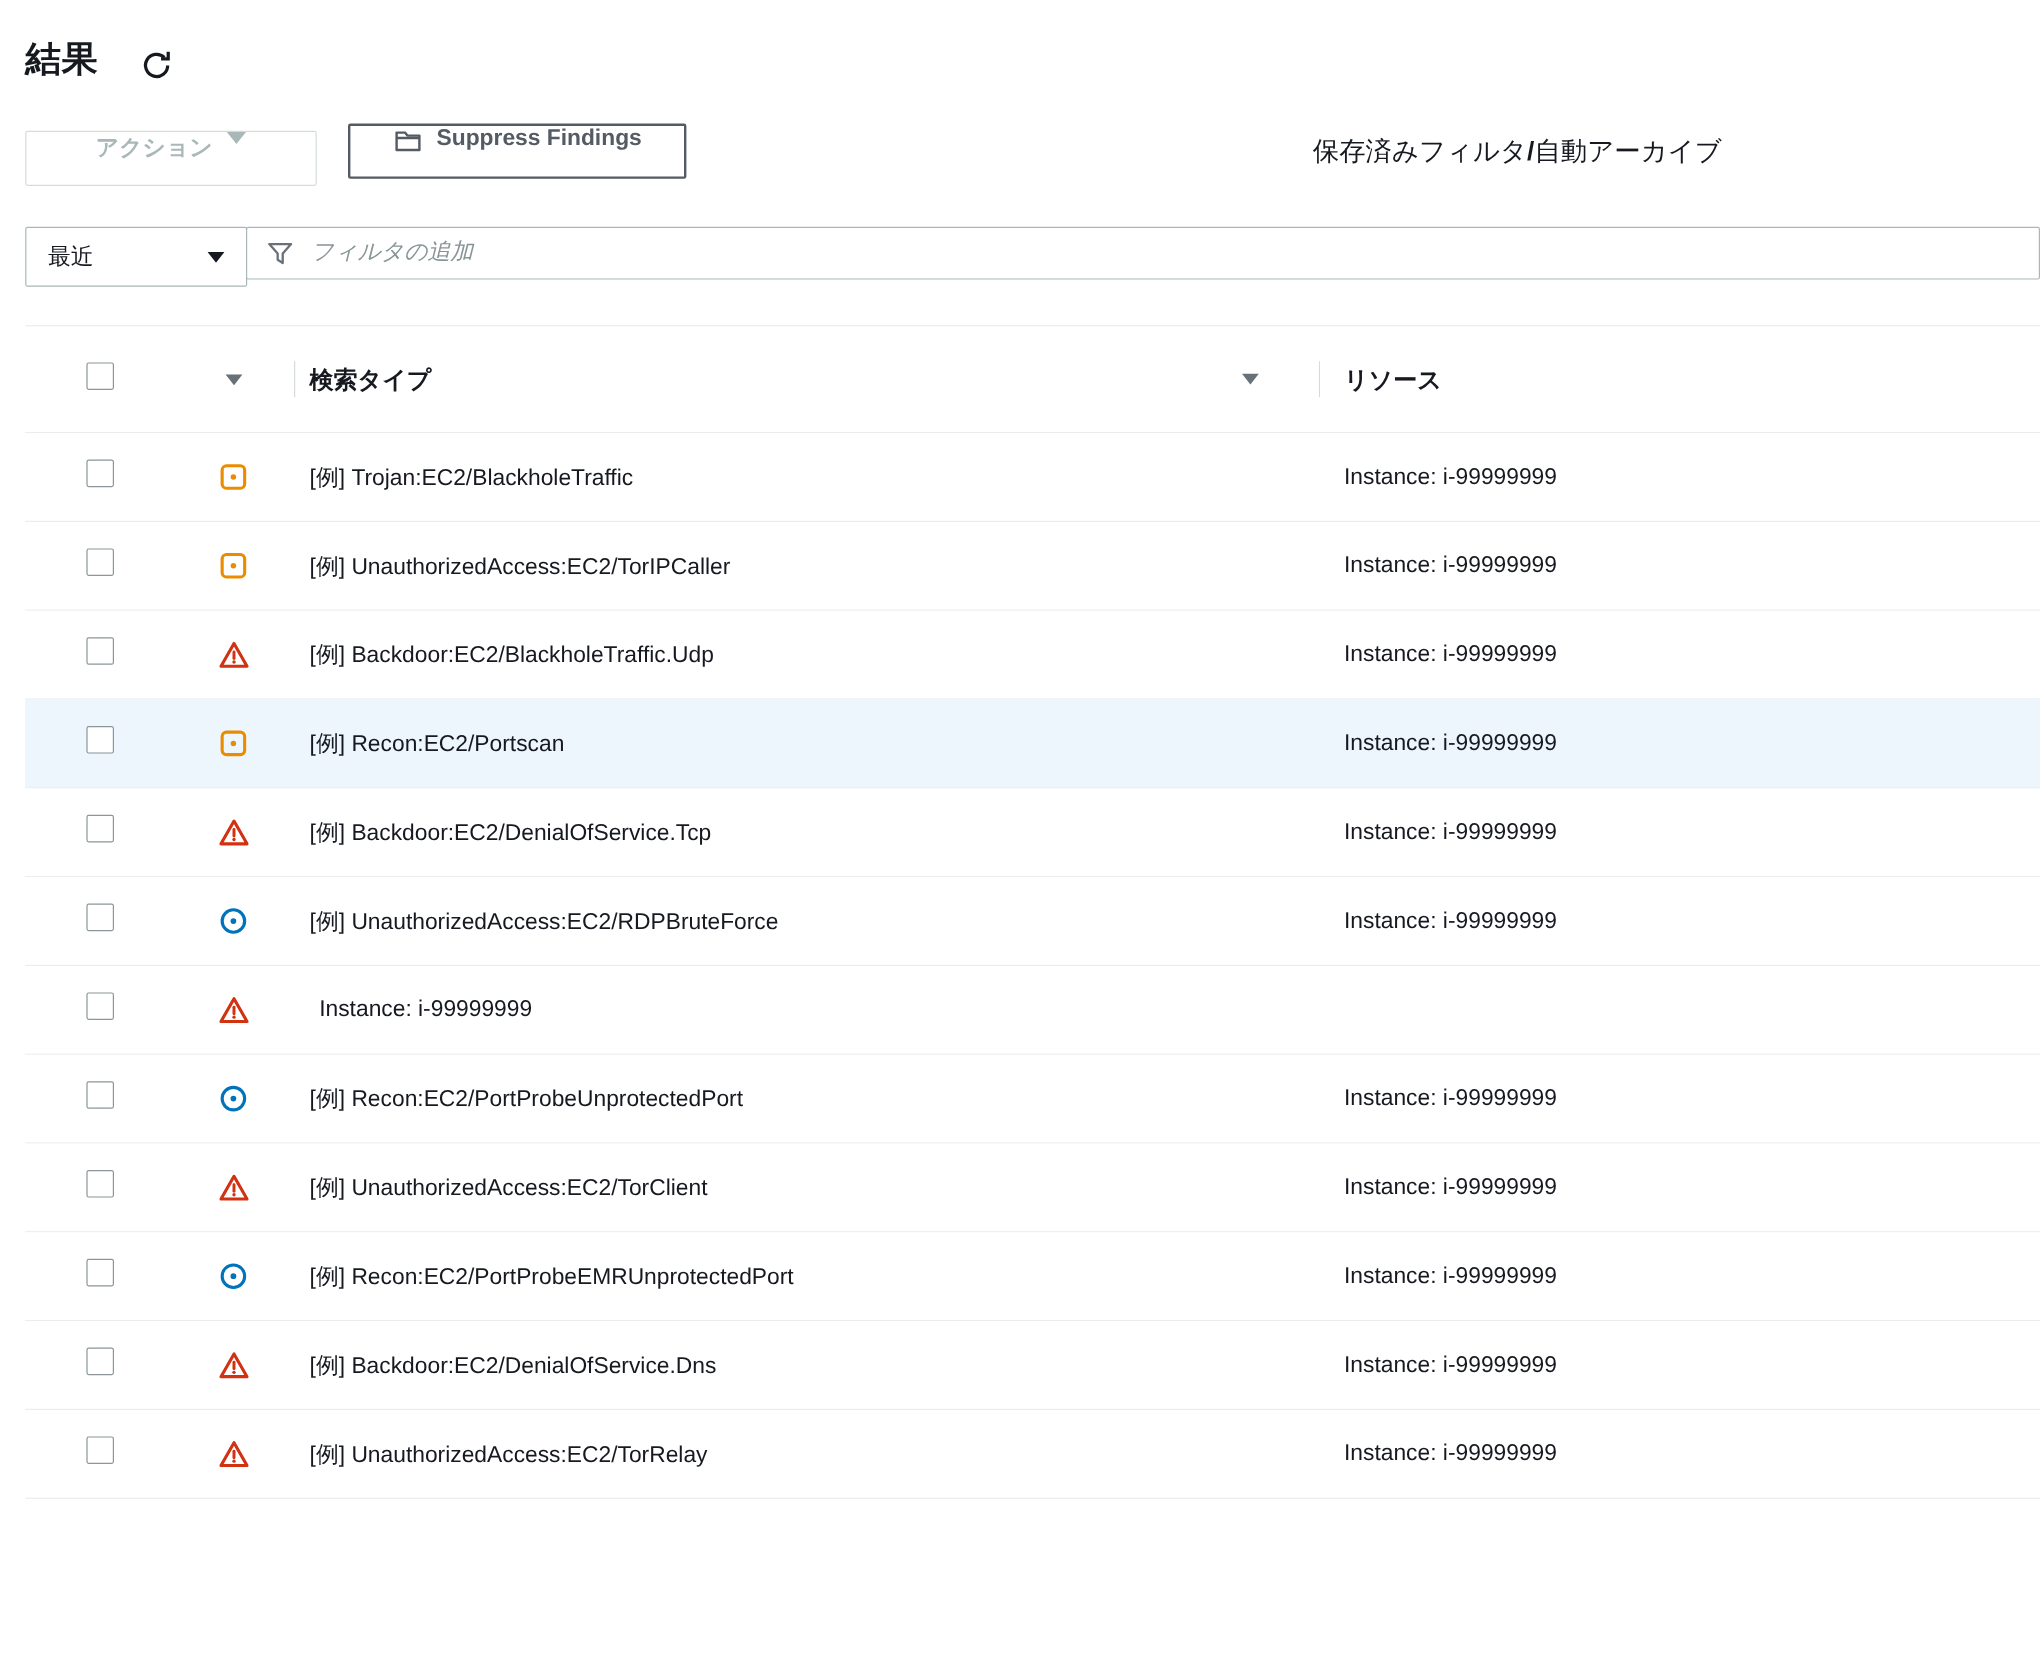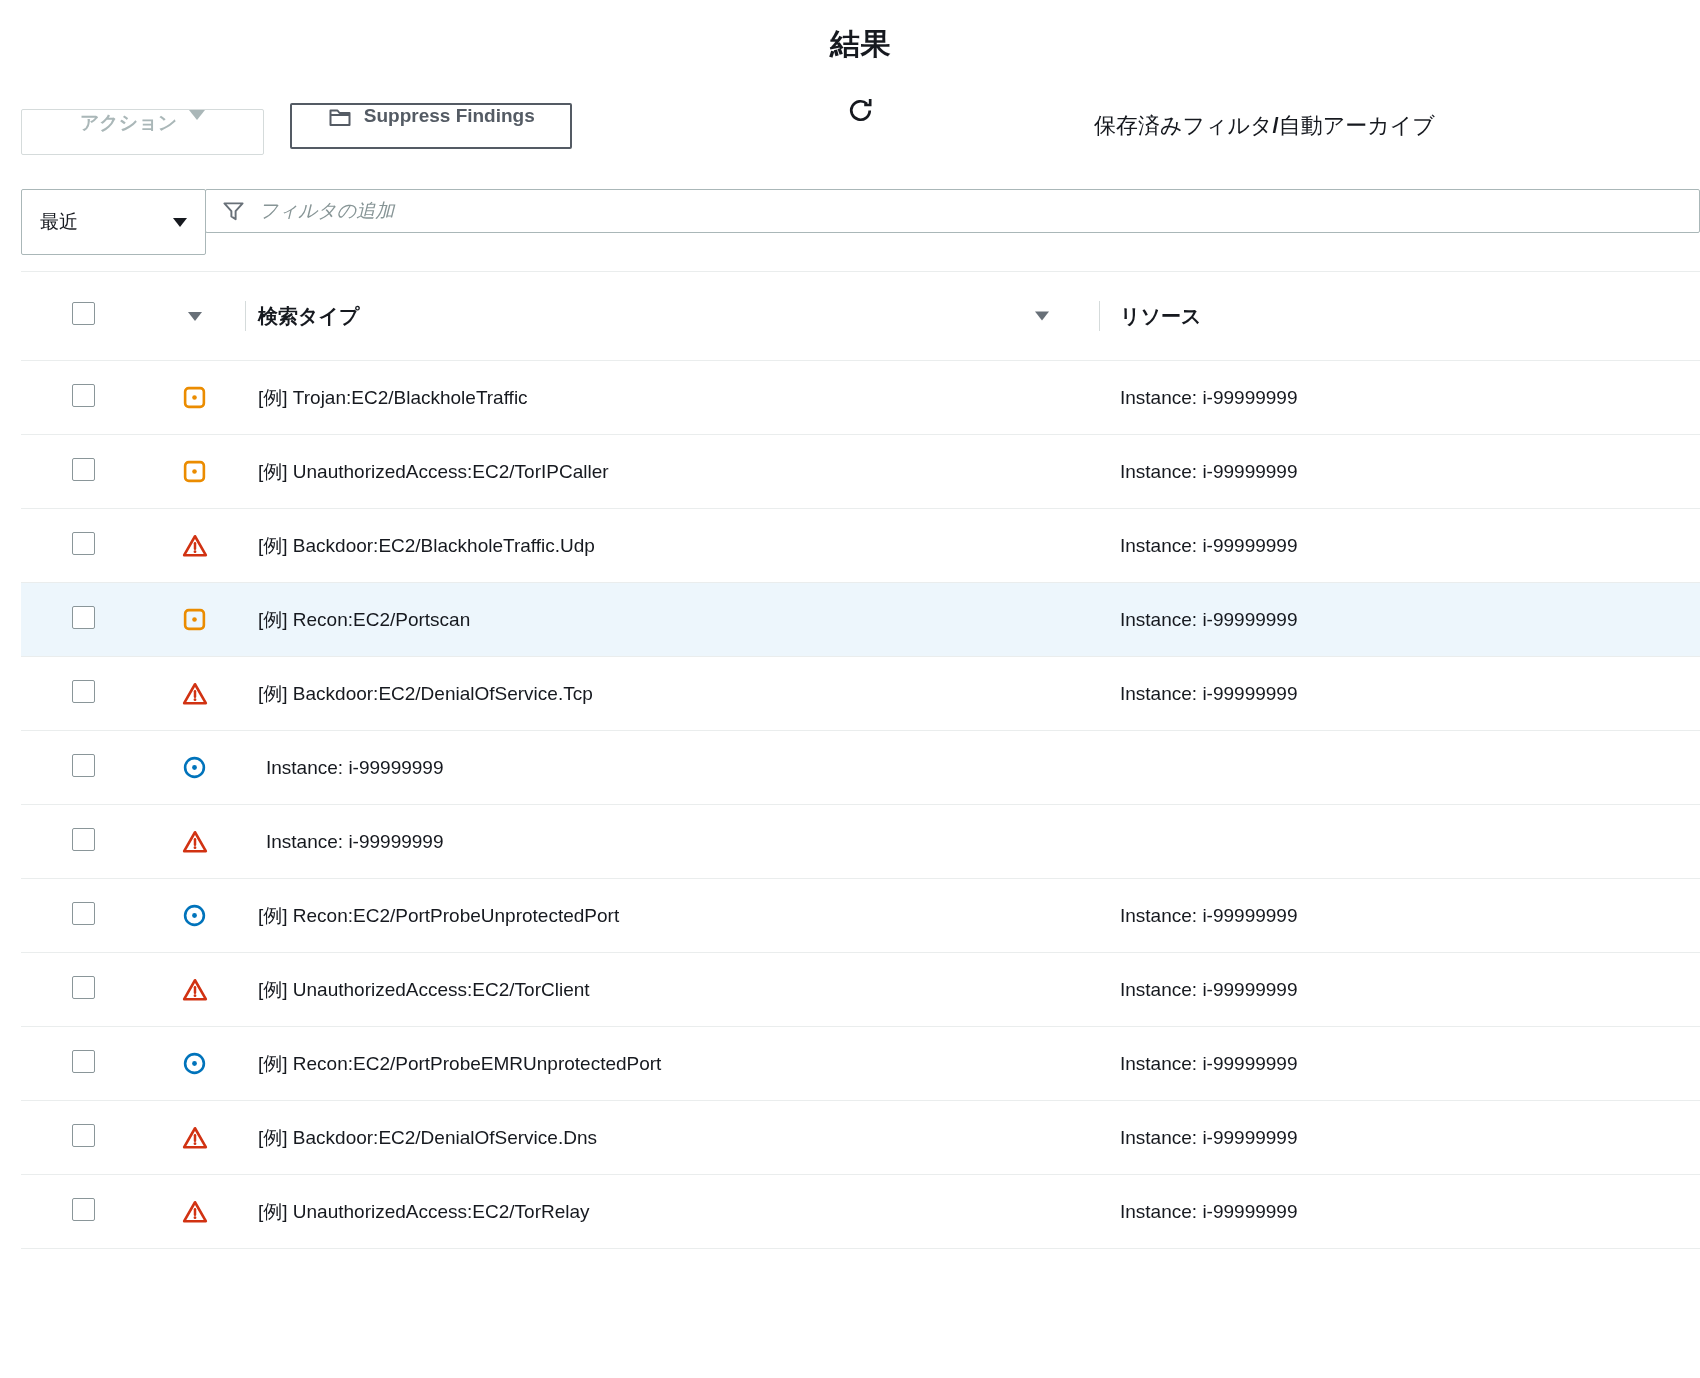--- a/index.html
+++ b/index.html
@@ -16,38 +16,38 @@
   html,body{width:1700px;height:1378px;overflow:hidden;}
   body{
     background:#ffffff;
     color:var(--ink);
     font-family:"Liberation Sans","DejaVu Sans",sans-serif;
     font-size:19px;
   }
   .page{position:relative;width:1700px;height:1378px;}
 
   
-  .title-row{display:flex;align-items:center;gap:32px;padding:24px 0 0 21px;height:70px;flex-direction:column;}
+  .title-row{display:flex;align-items:flex-end;gap:32px;padding:24px 0 0 21px;height:70px;}
   .page-title{font-size:30px;font-weight:700;letter-spacing:.5px;}
   .refresh-btn{display:inline-flex;align-items:center;justify-content:center;width:32px;height:32px;background:none;border:none;cursor:pointer;color:var(--ink);}
 
   
   .toolbar{position:relative;height:46px;margin:33px 0 0 21px;width:1679px;}
   .btn{display:inline-flex;justify-content:center;gap:12px;height:46px;border-radius:2px;background:#fff;font-size:19px;font-weight:700;cursor:pointer;font-family:inherit;}
   .btn-disabled{width:243px;border:1px solid #d5dbdb;color:#aab7b8;cursor:default;}
   .btn-secondary{width:282px;margin-left:21px;border:2px solid #545b64;color:#545b64;}
   .caret{display:inline-block;width:0;height:0;border-left:8px solid transparent;border-right:8px solid transparent;border-top:10px solid currentColor;}
   .caret-sm{border-left-width:7px;border-right-width:7px;border-top-width:9px;}
   .top-links{position:absolute;left:1073px;top:8px;display:flex;align-items:center;font-size:22px;white-space:nowrap;}
   .top-links a{color:var(--ink);text-decoration:none;cursor:pointer;}
   .top-links .sep{font-weight:700;}
 
   
   .filter-bar{display:flex;margin:40px 0 0 21px;width:1679px;height:54px;}
-  .time-select{display:flex;align-items:center;justify-content:space-between;width:185px;height:66px;padding:0 18px;border:1px solid var(--ctl-border);border-radius:2px;background:#fff;cursor:pointer;}
+  .time-select{display:flex;align-items:center;justify-content:space-between;width:185px;height:50px;padding:0 18px;border:1px solid var(--ctl-border);border-radius:2px;background:#fff;cursor:pointer;}
   .time-select .caret{color:var(--ink);}
   .search-box{position:relative;flex:1;margin-left:-1px;height:44px;border:1px solid var(--ctl-border);border-radius:2px;background:#fff;display:flex;align-items:center;}
   .funnel{margin:0 14px 0 16px;color:var(--muted);line-height:0;flex:none;}
   .search-input{flex:1;height:100%;border:none;outline:none;font-size:19px;font-family:inherit;color:var(--ink);background:transparent;}
   .search-input::placeholder{font-style:italic;color:#879596;}
 
   
   .table{margin:28px 0 0 21px;width:1679px;}
   .thead,.trow{display:grid;grid-template-columns:123px 101px 854px 1fr;align-items:center;}
   .thead{height:90px;border-top:1px solid var(--border);border-bottom:1px solid var(--border);font-weight:700;font-size:20px;}
@@ -246,20 +246,23 @@
     </div>
     <div class="cell-sev">
 
       <span class="sev low">
         <svg width="25" height="25" viewBox="0 0 24 24" fill="none">
           <circle cx="12" cy="12" r="9" stroke="currentColor" stroke-width="2.5"></circle>
           <circle cx="12" cy="12" r="2.3" fill="currentColor"></circle>
         </svg>
       </span>
     </div>
+    <div class="cell-finding">
+      <a class="finding-link">[例] UnauthorizedAccess:EC2/RDPBruteForce</a>
+    </div>
     <div class="cell-resource">
       <span>Instance: i-99999999</span>
     </div>
   </div>
         <div class="trow is-high">
     <div class="cell-check">
       <span class="checkbox"></span>
     </div>
     <div class="cell-sev">
       <span class="sev high">

